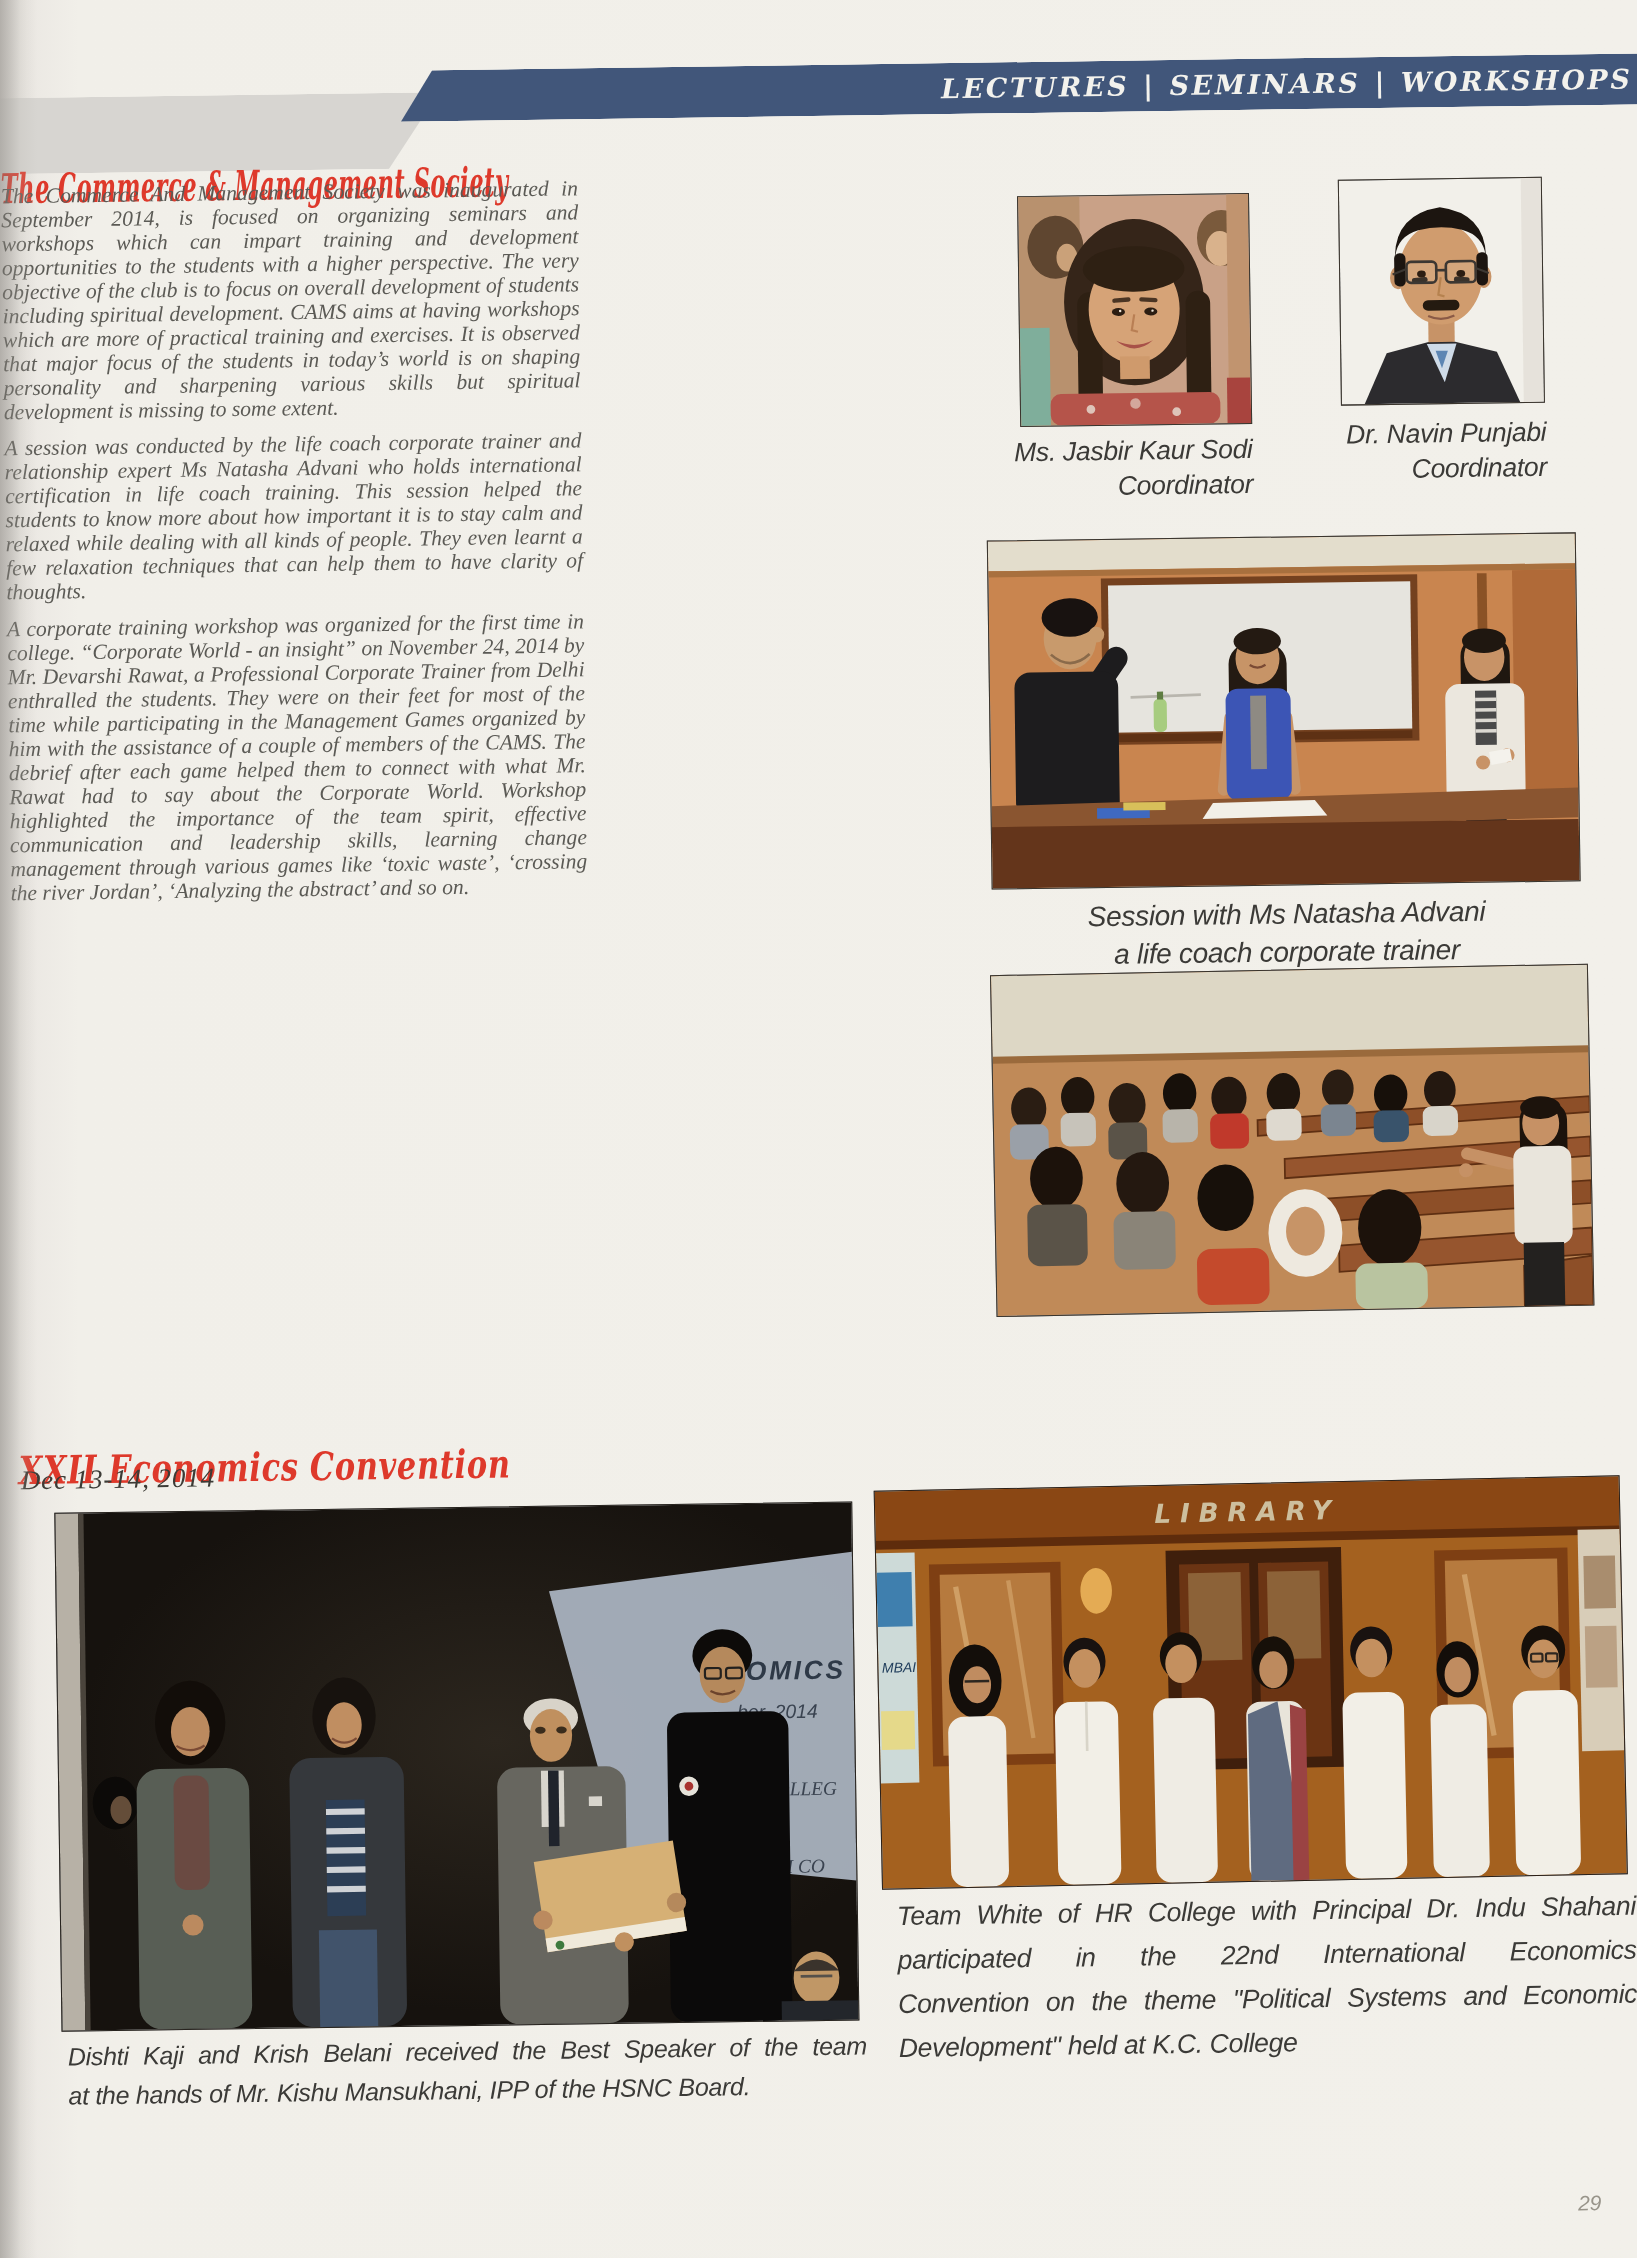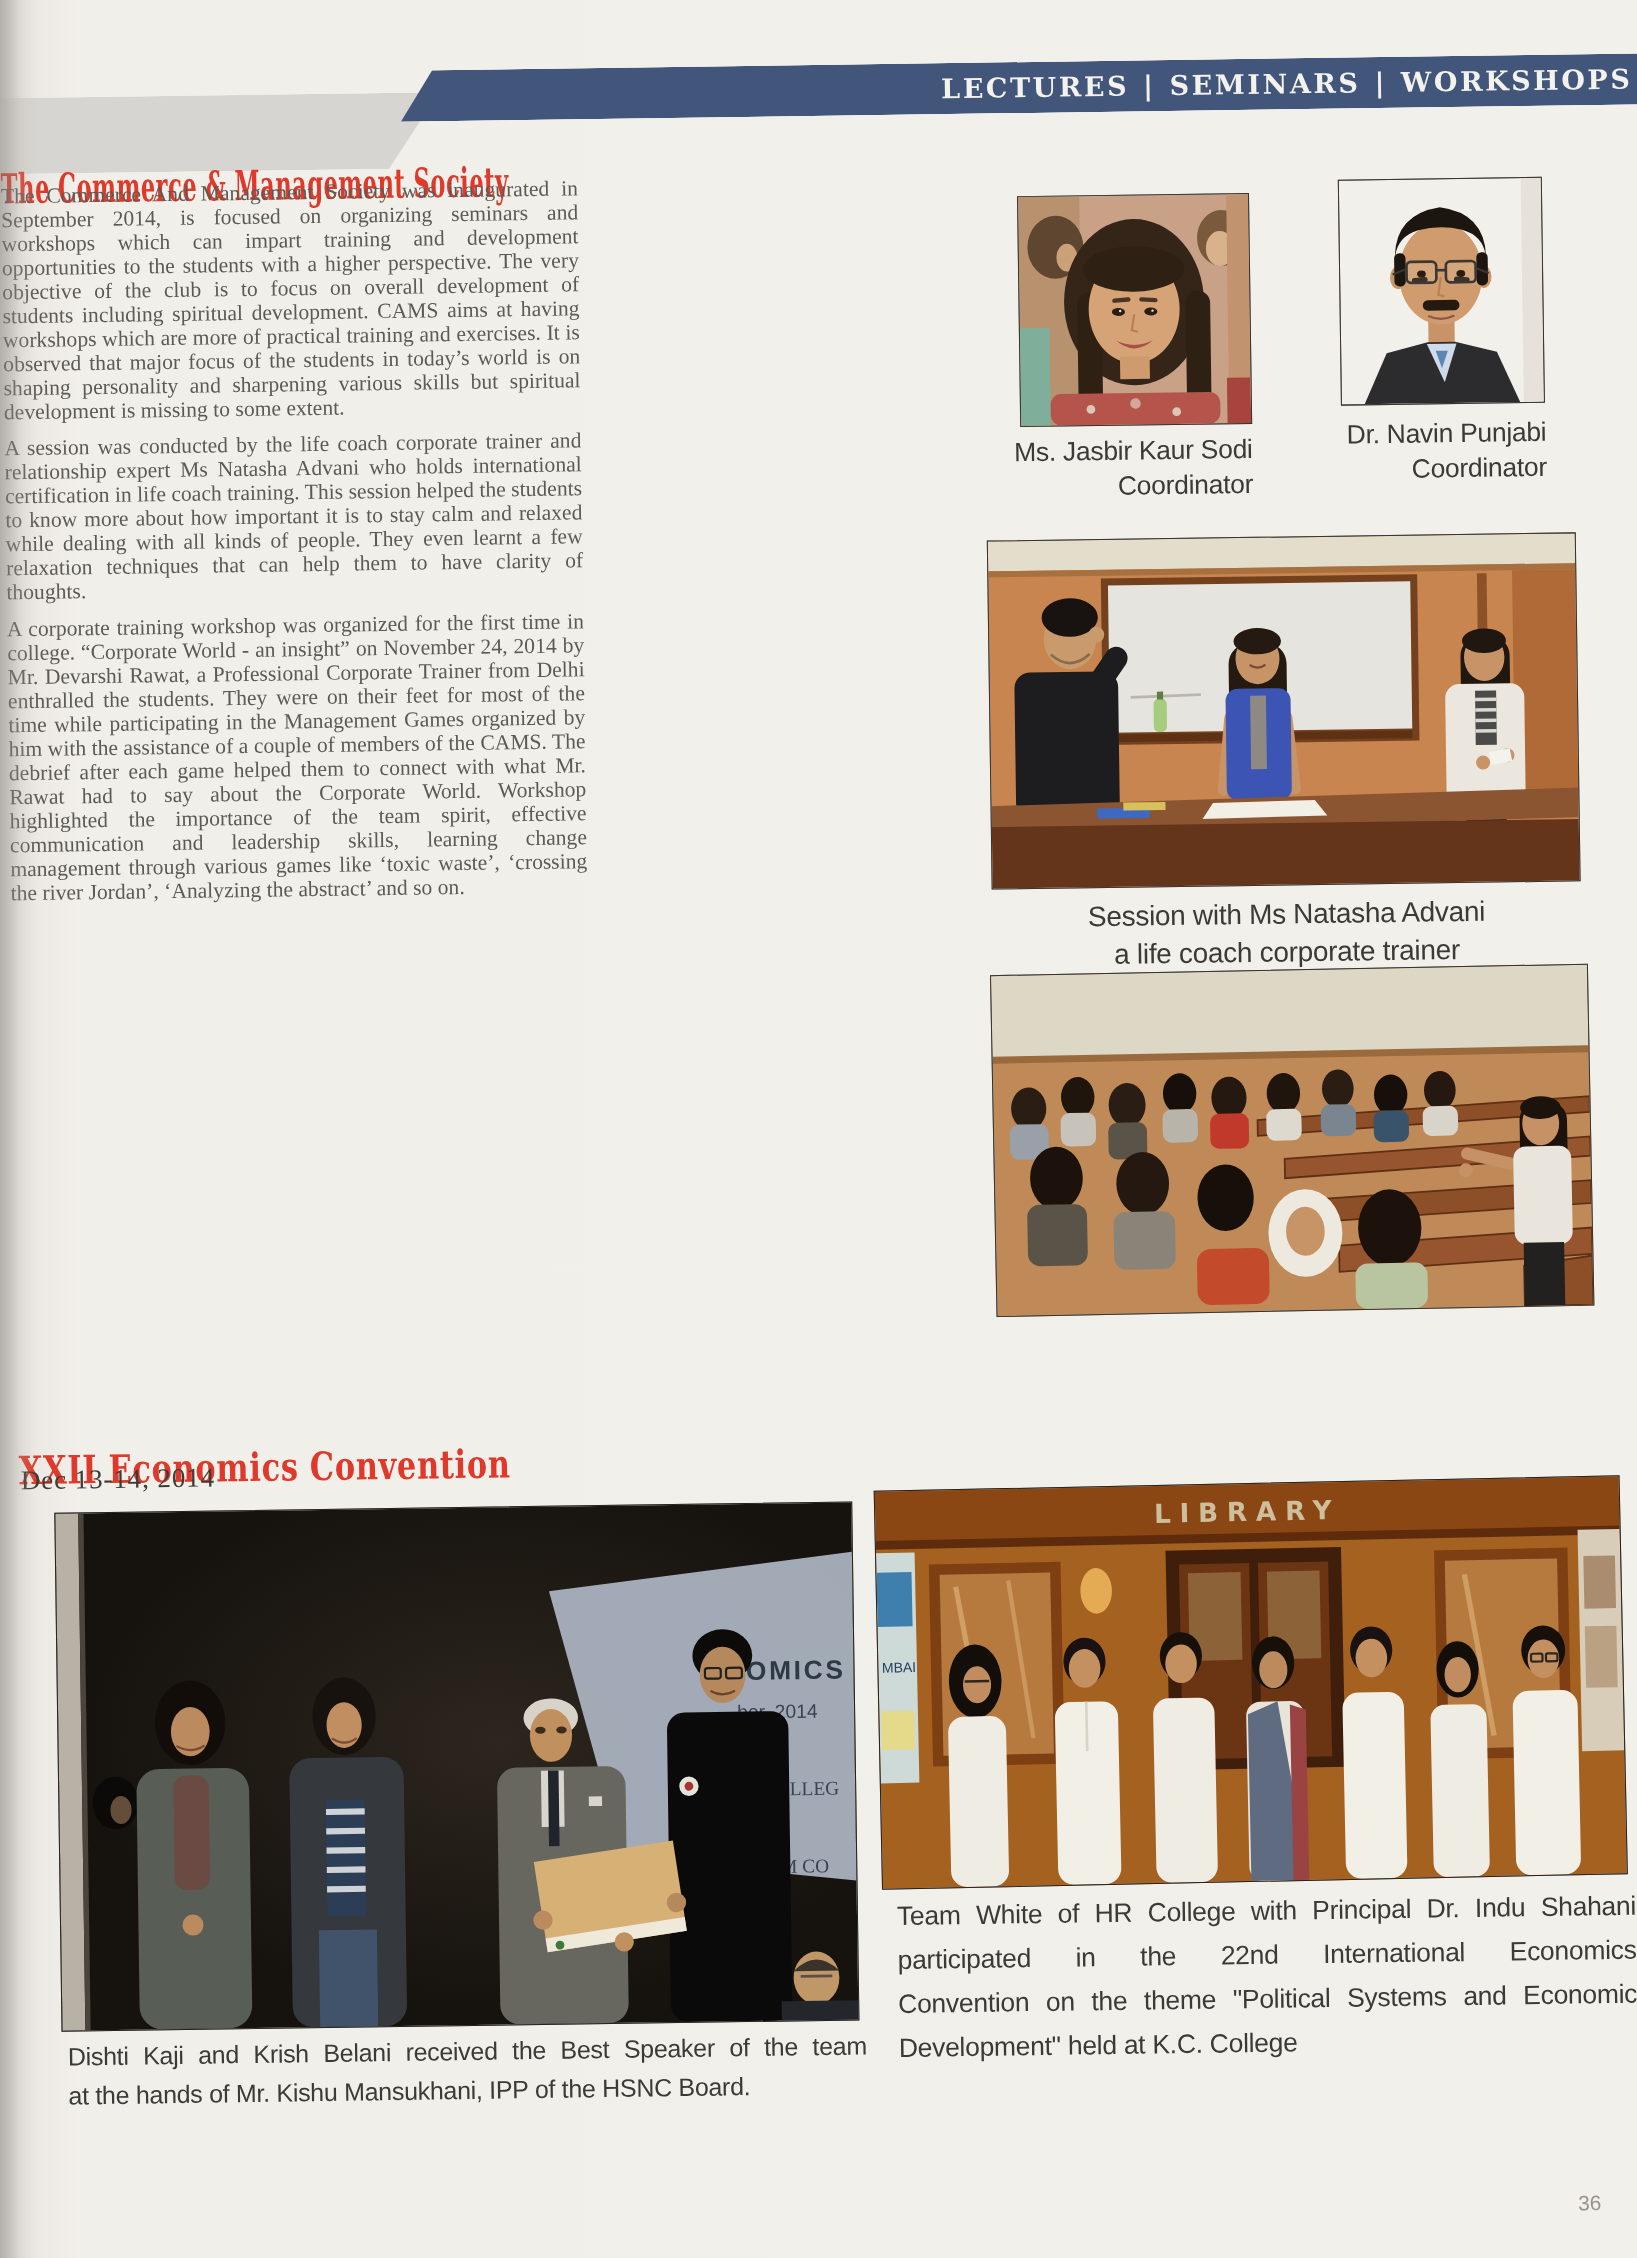--- a/index.html
+++ b/index.html
@@ -1,19 +1,19 @@
 <!DOCTYPE html>
 <html style="font-size:14px"><head>
 <meta charset="utf-8">
 <style>
   html,body{margin:0;padding:0;}
   body{width:1637px;height:2258px;position:relative;overflow:hidden;
        background:linear-gradient(90deg,#dbd8d4 0px,#ebe8e3 26.5px,#f1efe9 79px,#f2f0ea 100%);
        font-family:"Liberation Serif", serif;}
-  .sheet{position:absolute;inset:0;overflow:hidden;}
+  .sheet{position:absolute;inset:0;overflow:hidden;font-style:italic;}
   .tilt{position:absolute;inset:0;transform:rotate(-0.8deg);transform-origin:50% 50%;}
   .gutter-shadow{position:absolute;left:0;top:0;bottom:0;width:37px;z-index:60;pointer-events:none;
        background:linear-gradient(90deg,rgba(130,126,120,.45),rgba(185,182,175,.22) 55%,rgba(0,0,0,0));}
   
   .banner{position:absolute;top:65px;left:415px;width:1262px;height:51px;background:#41567a;
        clip-path:polygon(32px 0,100% 0,100% 100%,0 100%);
        display:flex;align-items:center;justify-content:flex-end;box-sizing:border-box;padding-right:30px;
        color:#f3f2ed;font-family:"DejaVu Serif",serif;font-weight:bold;font-size:27px;letter-spacing:2.6px;}
   .banner .sep{margin:0 14px;font-weight:bold;}
   .gray-strip{position:absolute;top:87px;left:-12.4px;width:466px;height:76px;background:#d7d5d1;
@@ -413,18 +413,18 @@
         </g>
       </svg>
     </div>
     <div class="cap cap-right">
       <div class="just">Team White of HR College with Principal Dr. Indu Shahani</div>
       <div class="just">participated in the 22nd International Economics</div>
       <div class="just">Convention on the theme "Political Systems and Economic</div>
       <div>Development" held at K.C. College</div>
     </div>
 
-    <div class="page-num">36</div>
+    <div class="page-num">29</div>
   </div>
 
   <div class="gutter-shadow"></div>
 </div>
 
 
 </body></html>

